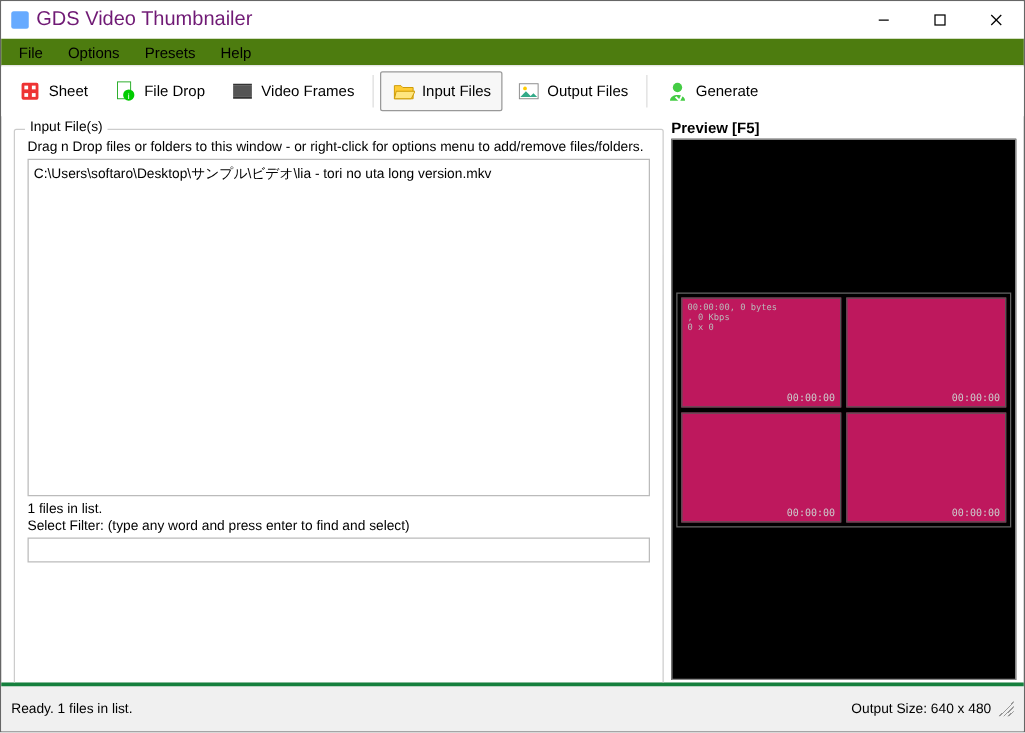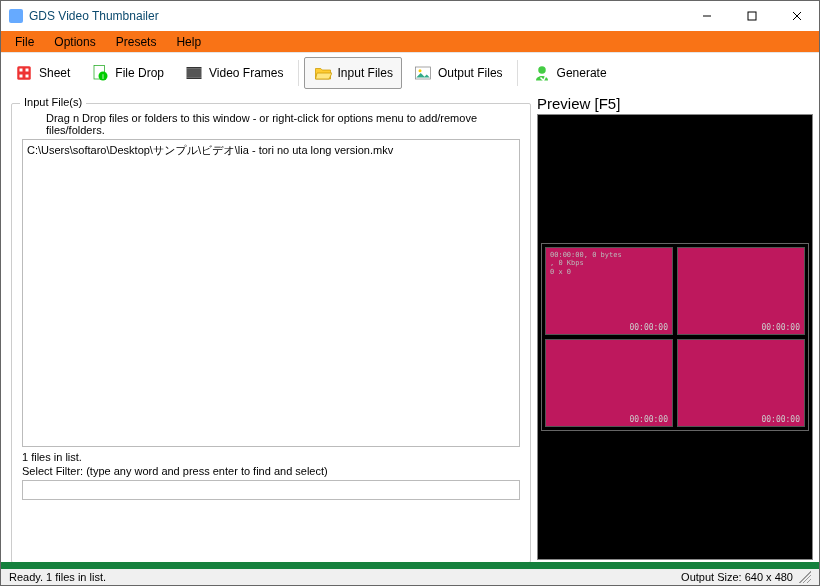--- a/index.html
+++ b/index.html
@@ -8,51 +8,51 @@
     width: 820px; height: 586px;
     font-family: "Segoe UI", Tahoma, sans-serif;
     font-size: 12px;
     background: #fff;
     color: #000;
     overflow: hidden;
   }
   .window { width: 820px; height: 586px; border: 1px solid #666; display: flex; flex-direction: column; background: #fff; }
   .titlebar { height: 30px; display: flex; align-items: center; padding: 0 0 0 8px; background: #fff; }
   .titlebar .app-icon { width: 14px; height: 14px; background: #66aaff; margin-right: 6px; border-radius: 2px; }
-  .titlebar .title { font-size: 12px; color: #0c4a6e; }
+  .titlebar .title { font-size: 16px; color: #701a75; }
   .titlebar .spacer { flex: 1; }
   .winbtn { width: 45px; height: 30px; display: flex; align-items: center; justify-content: center; font-family: Arial; font-size: 12px; color: #000; }
-  .menubar { height: 22px; background: #f97316; display: flex; align-items: center; padding: 0 4px; border-bottom: 1px solid #e5e5e5; }
+  .menubar { height: 22px; background: #4d7c0f; display: flex; align-items: center; padding: 0 4px; border-bottom: 1px solid #e5e5e5; }
   .menuitem { padding: 2px 10px; font-size: 12px; }
   .toolbar { height: 40px; display: flex; align-items: center; padding: 4px; gap: 2px; background: #fff; }
   .tbtn { height: 32px; display: flex; align-items: center; gap: 5px; padding: 2px 8px; border: 1px solid transparent; border-radius: 2px; justify-content: flex-end; }
   .tbtn.active { border: 1px solid #999; background: #f7f7f7; }
   .ticon { width: 20px; height: 20px; border-radius: 3px; display: flex; align-items: center; justify-content: center; }
   .ticon svg { width: 18px; height: 18px; }
   .sep { width: 1px; height: 26px; background: #ddd; margin: 0 3px; }
   .content { flex: 1; display: flex; gap: 6px; padding: 2px 6px 2px 10px; overflow: hidden; }
   .left { flex: 1; display: flex; flex-direction: column; }
   .fieldset { border: 1px solid #ccc; border-radius: 2px; padding: 8px 10px 10px 10px; margin-top: 8px; position: relative; min-height: 460px; display: flex; flex-direction: column; }
   .legend { position: absolute; top: -8px; left: 8px; background: #fff; padding: 0 4px; font-size: 11px; }
-  .hint { font-size: 11px; color: #000; margin-bottom: 3px; margin-left: 24px; }
-  .filelist { border: 1px solid #bbb; height: 308px; overflow: auto; padding: 2px; font-size: 11px; }
+  .hint { font-size: 11px; color: #000; margin-bottom: 3px; }
+  .filelist { border: 1px solid #bbb; height: 270px; overflow: auto; padding: 2px; font-size: 11px; }
   .fileitem { padding: 1px 2px; white-space: nowrap; }
   .countline { font-size: 11px; margin-top: 4px; }
   .filterlabel { font-size: 11px; margin-top: 2px; margin-bottom: 3px; }
   .filterinput { width: 100%; height: 20px; border: 1px solid #bbb; font-size: 11px; padding: 1px 3px; }
   .right { width: 276px; display: flex; flex-direction: column; }
-  .previewlabel { font-size: 15px; margin-bottom: 2px; margin-top: 0; }
+  .previewlabel { font-size: 12px; margin-bottom: 2px; margin-top: 0; font-weight: bold; }
   .preview { flex: 1; background: #000; border: 1px solid #888; position: relative; display: flex; flex-direction: column; }
   .pv-top { flex: 1; }
   .pv-grid { display: grid; grid-template-columns: 1fr 1fr; grid-template-rows: 1fr 1fr; gap: 4px; padding: 3px; border: 1px solid #666; margin: 0 3px; }
   .thumb { background: #be185d; border: 1px solid #555; position: relative; height: 88px; }
   .thumb .ts { position: absolute; bottom: 2px; right: 4px; font-size: 8px; color: #ccc; font-family: monospace; }
   .thumb .meta { position: absolute; top: 3px; left: 4px; font-size: 7px; color: #bbb; font-family: monospace; line-height: 1.2; white-space: pre-line; }
   .pv-bot { flex: 1; }
-  .statusbar { height: 22px; background: #f0f0f0; border-top: 7px solid #15803d; display: flex; align-items: center; padding: 8px 8px; font-size: 11px; }
+  .statusbar { height: 22px; background: #f0f0f0; border-top: 3px solid #15803d; display: flex; align-items: center; padding: 18px 8px; font-size: 11px; }
   .statusbar .sright { margin-left: auto; }
   .grip { width: 12px; height: 12px; margin-left: 6px; background:
     linear-gradient(135deg, transparent 50%, #999 50%, #999 55%, transparent 55%,
                      transparent 65%, #999 65%, #999 70%, transparent 70%,
                      transparent 80%, #999 80%, #999 85%, transparent 85%); }
 </style>
 </head>
 <body>
 
 <div class="window">

